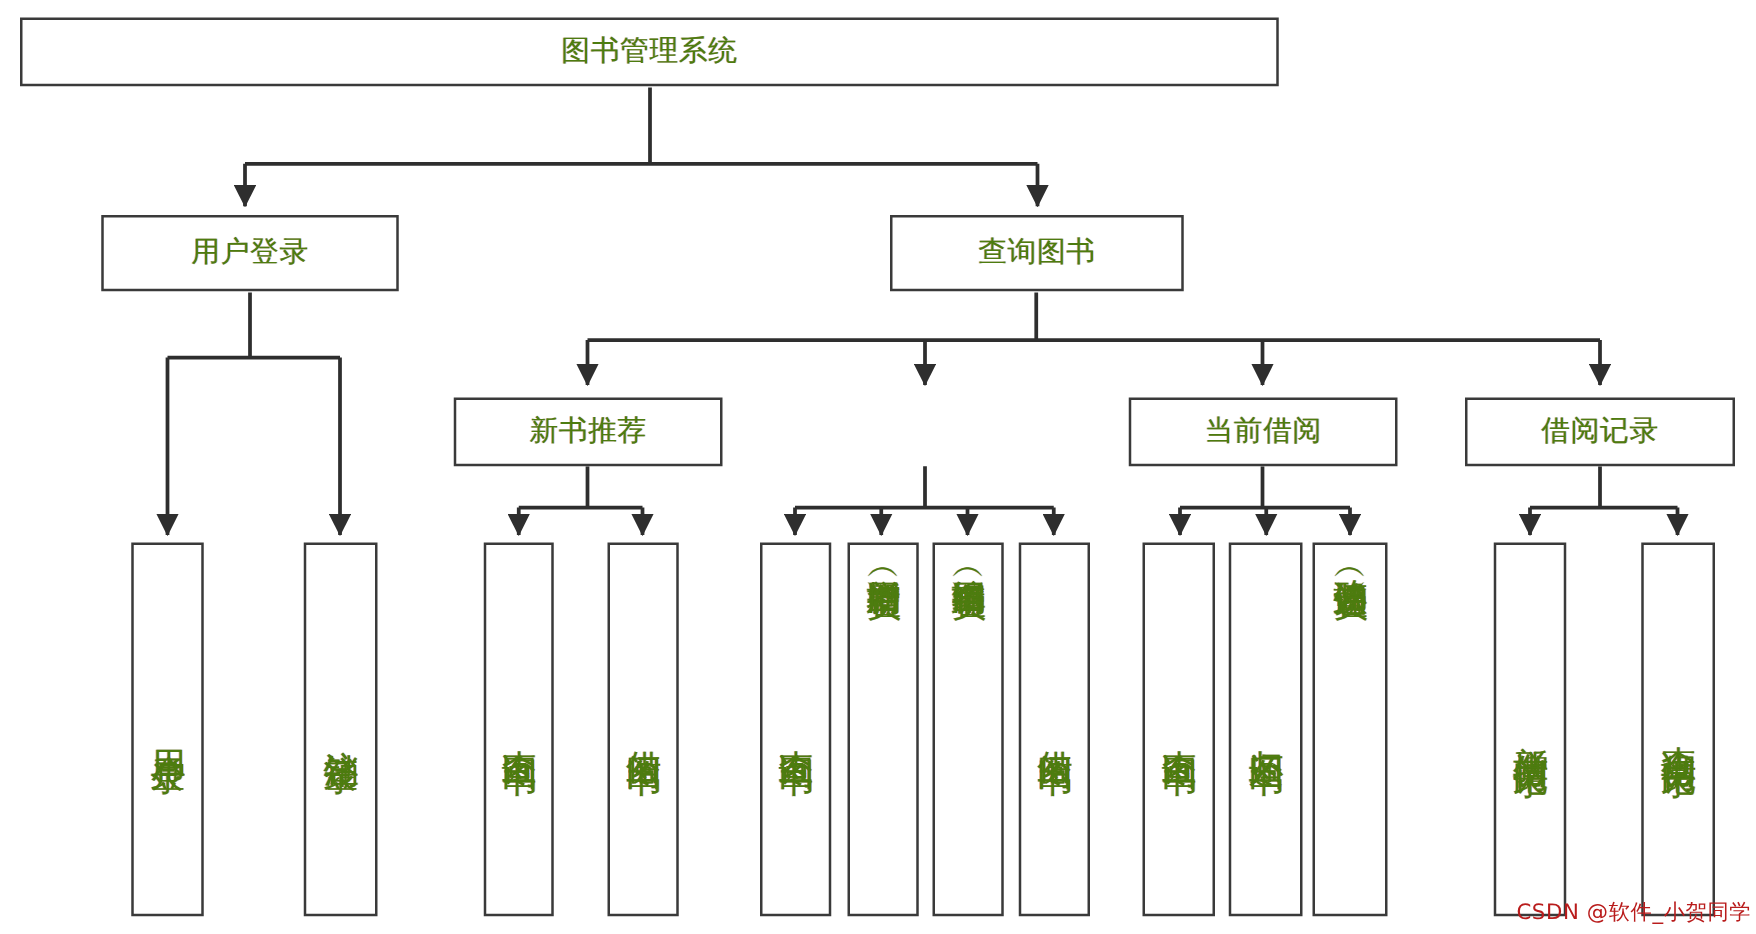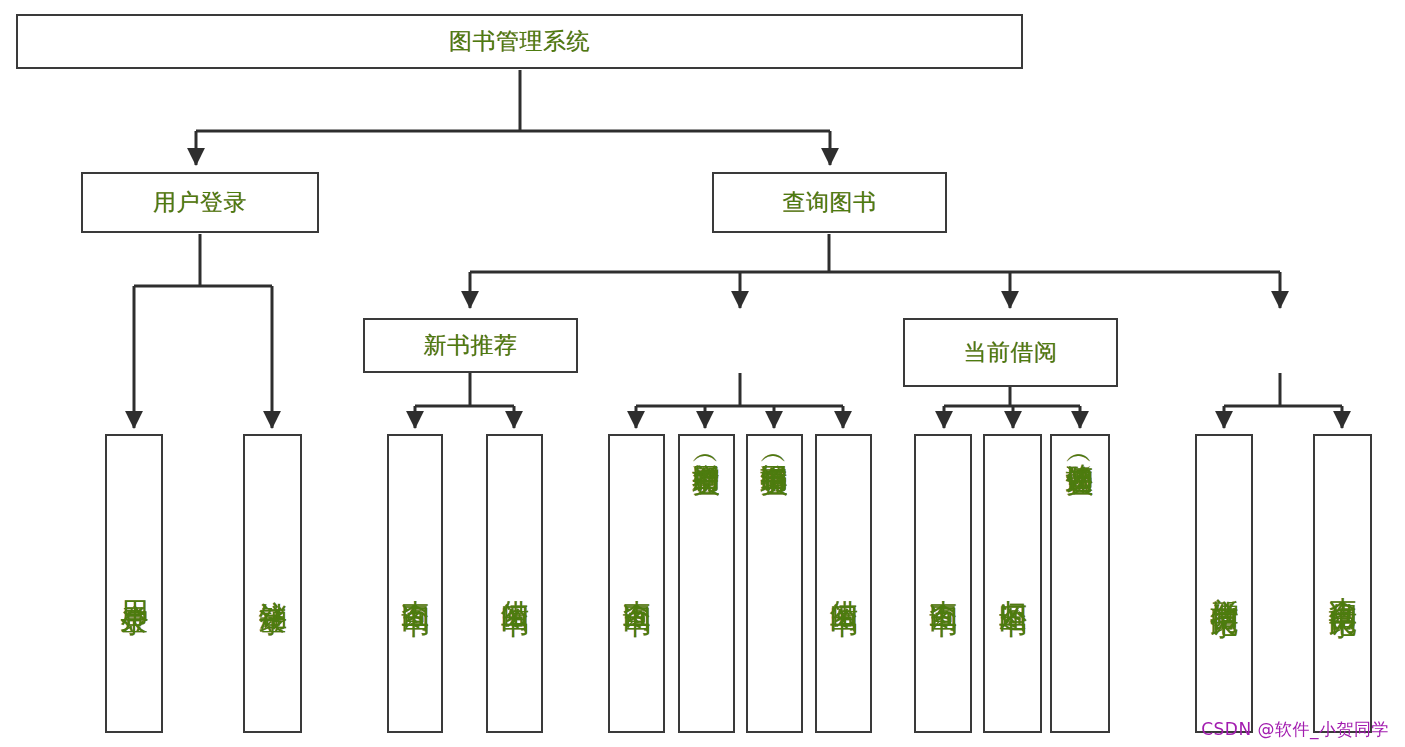--- a/index.html
+++ b/index.html
@@ -67,24 +67,24 @@
   .node.v.tall .lbl {
     font-size: 27px;
     letter-spacing: 1px;
   }
   .node.v.centered {
     align-items: center;
     padding-top: 0;
   }
   #watermark {
     position: absolute;
-    right: 16px;
+    right: 4px;
     bottom: 6px;
     font-size: 17px;
-    color: #a21caf;
+    color: #b91c1c;
     font-family: "DejaVu Sans", "Liberation Sans", sans-serif;
     letter-spacing: 0.5px;
     z-index: 5;
     white-space: nowrap;
   }
 </style>
 </head>
 <body>
 
 <div id="canvas">
@@ -149,24 +149,27 @@
 
   <div class="node h" style="left:712px; top:172px; width:235px; height:61px;">
     <span class="lbl">查询图书</span>
   </div>
 
   <div class="node h" style="left:363px; top:318px; width:215px; height:55px;">
     <span class="lbl">新书推荐</span>
   </div>
 
 
-  <div class="node h" style="left:903px; top:318px; width:215px; height:69px;">
+  <div class="node h" style="left:903px; top:318px; width:215px; height:55px;">
     <span class="lbl">当前借阅</span>
   </div>
 
+  <div class="node h" style="left:1172px; top:318px; width:216px; height:55px;">
+    <span class="lbl">借阅记录</span>
+  </div>
 
   <div class="node v centered" style="left:105px; top:434px; width:58px; height:299px;">
     <span class="lbl">用户登录</span>
   </div>
 
   <div class="node v centered" style="left:243px; top:434px; width:59px; height:299px;">
     <span class="lbl">注销登录</span>
   </div>
 
   <div class="node v centered" style="left:387px; top:434px; width:56px; height:299px;">

